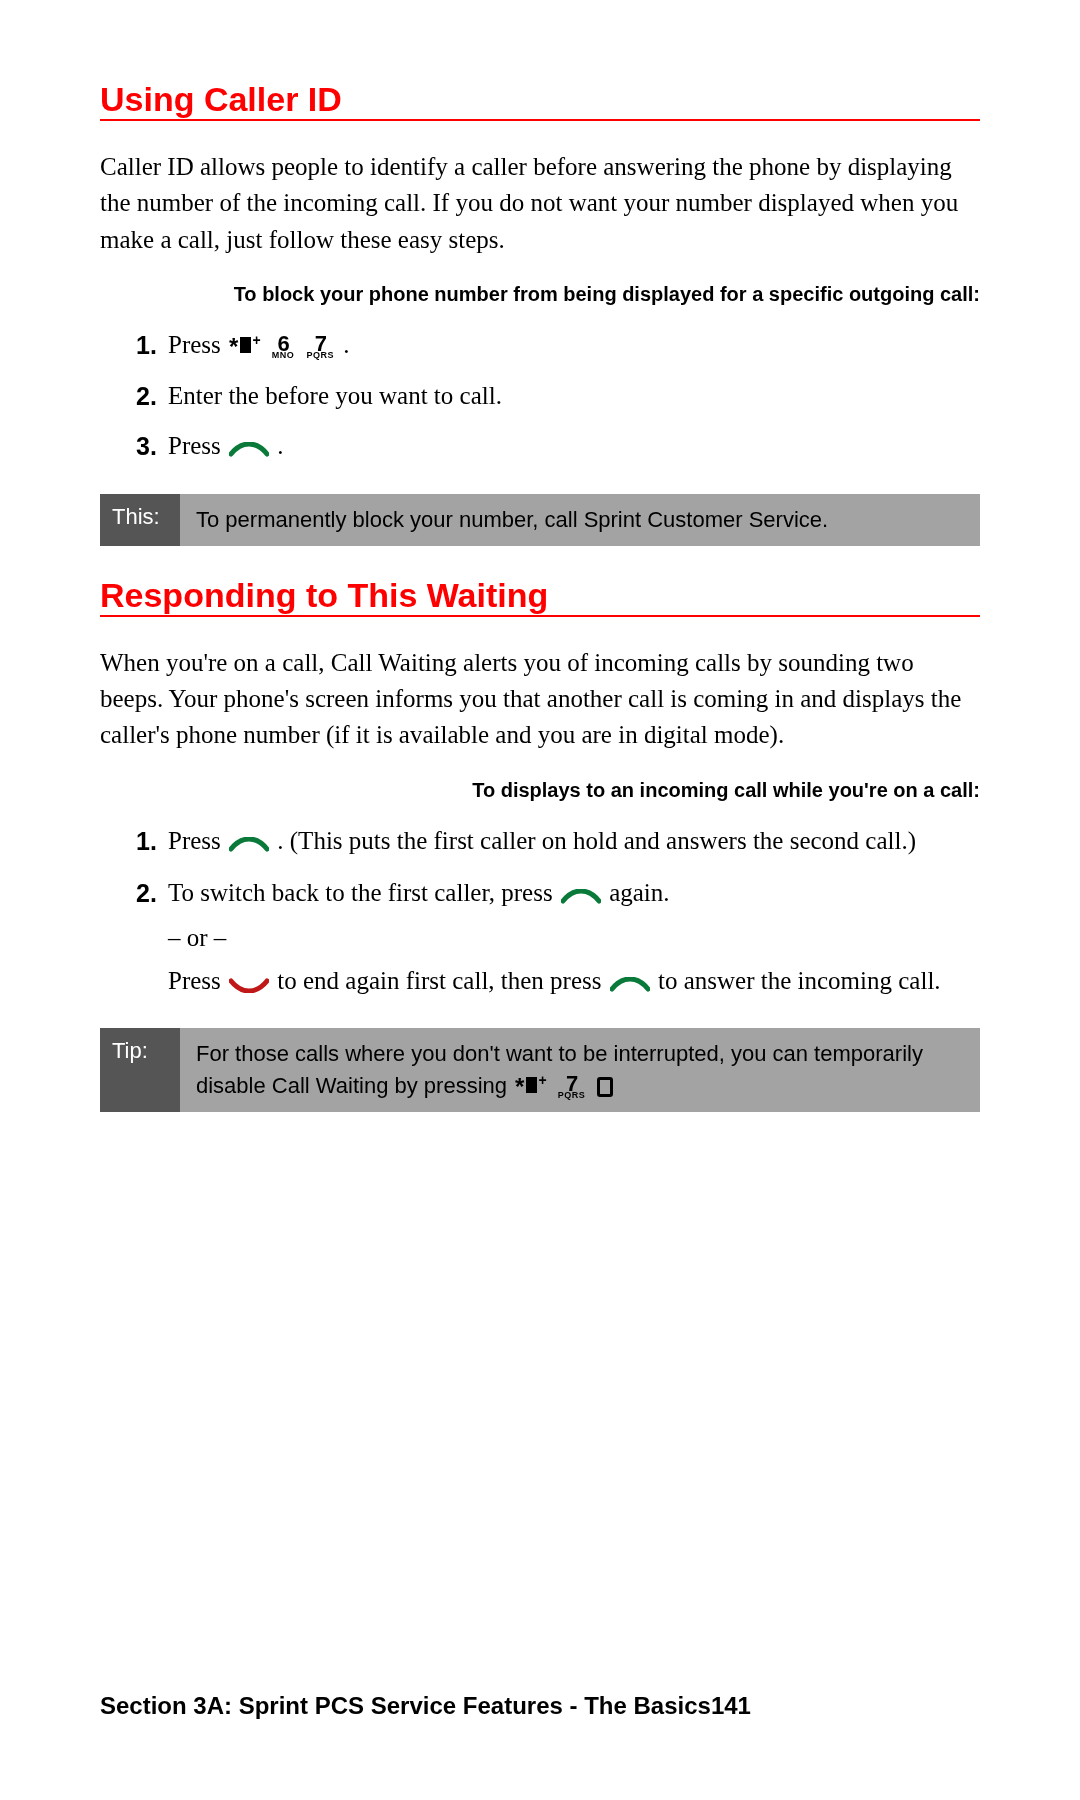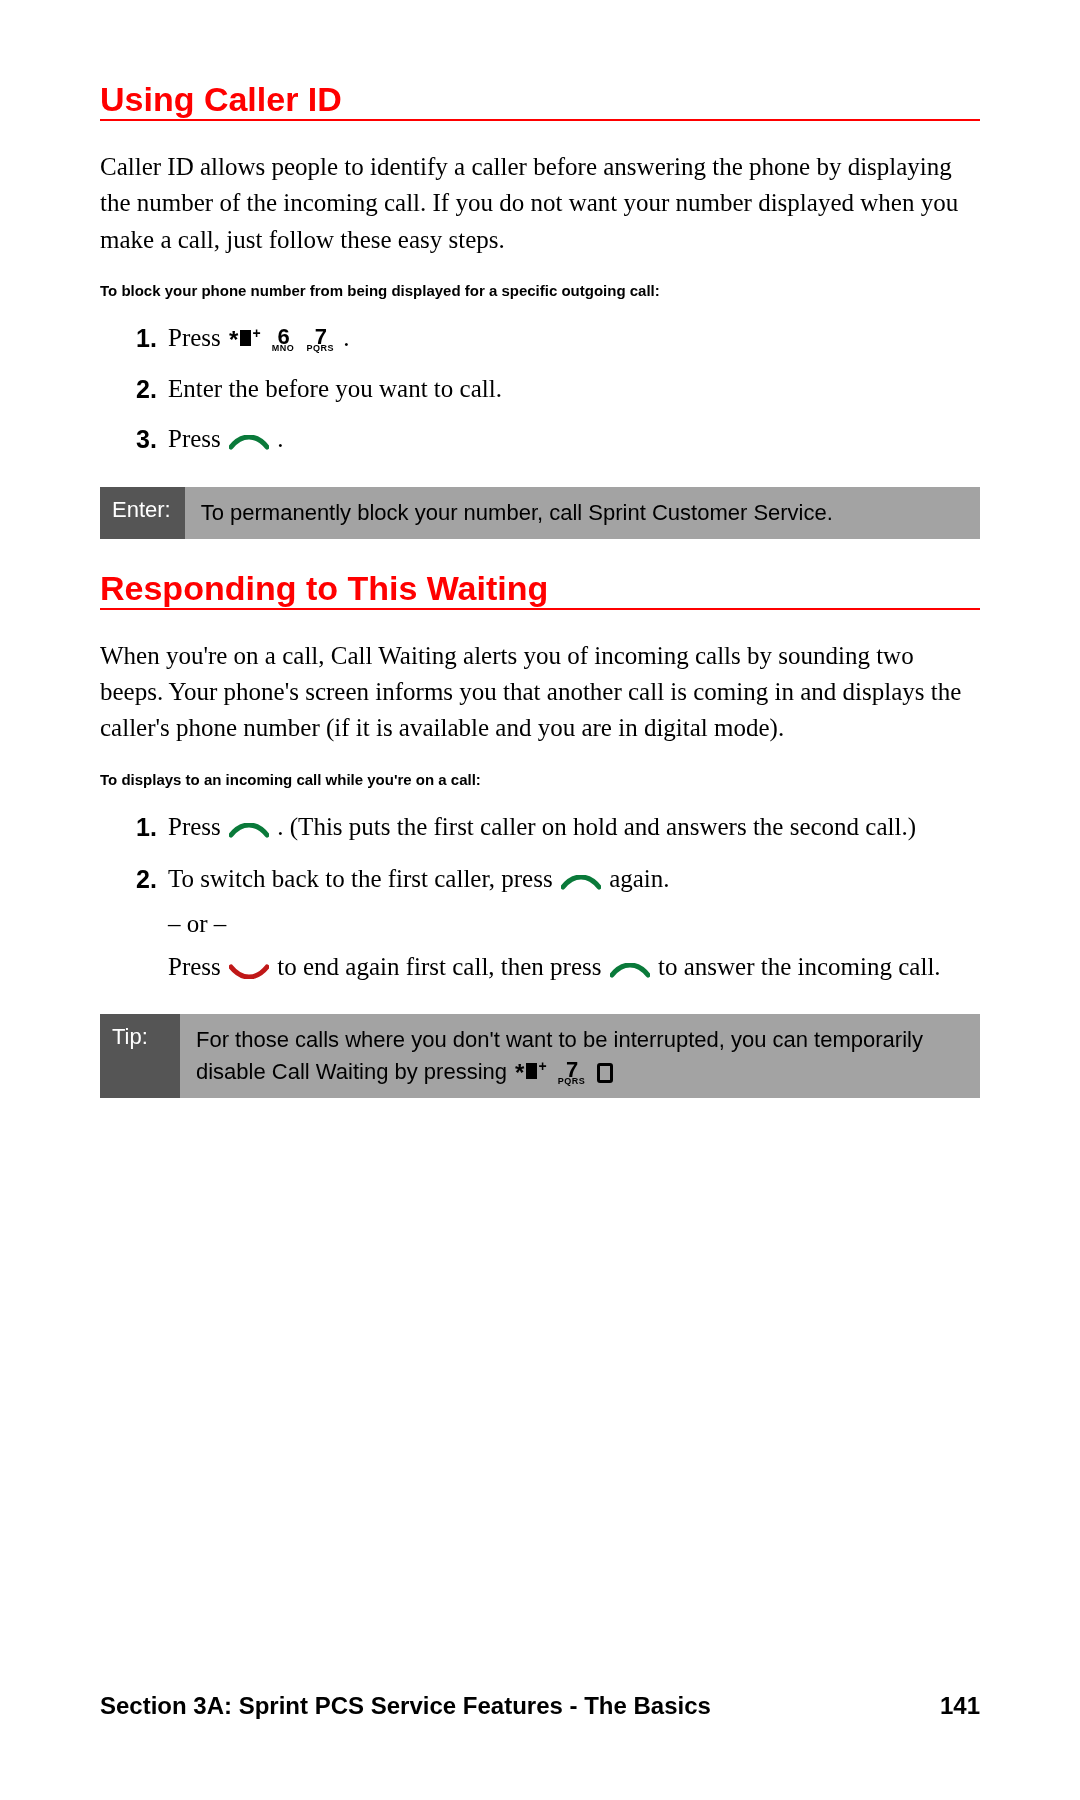--- a/index.html
+++ b/index.html
@@ -25,23 +25,24 @@
   }
   .section-heading.first { margin-top: 0; }
   .body-text {
     font-size: 25px;
     line-height: 1.45;
     margin-bottom: 22px;
   }
   .sub-heading {
     font-family: Arial, Helvetica, sans-serif;
     font-weight: bold;
-    font-size: 15px;
+    font-size: 20px;
     line-height: 1.4;
     margin-bottom: 18px;
+    text-align: right;
   }
   ol.steps {
     list-style: none;
     margin-left: 36px;
     margin-bottom: 26px;
   }
   ol.steps li {
     font-size: 25px;
     line-height: 1.55;
     margin-bottom: 12px;
@@ -73,21 +74,20 @@
     line-height: 1.45;
     padding: 10px 16px;
     flex: 1;
   }
   .footer {
     position: absolute;
     bottom: 80px;
     left: 100px;
     right: 100px;
     display: flex;
-    justify-content: space-between;
     font-family: Arial, Helvetica, sans-serif;
     font-weight: bold;
     font-size: 24px;
   }
   
   .key {
     display: inline-block;
     vertical-align: middle;
     margin: 0 2px;
     position: relative;
@@ -179,21 +179,21 @@
           <svg width="40" height="16">
               <path d="M2 12 Q10 2 20 2 Q30 2 38 12" stroke="#0a7a3a" stroke-width="5" fill="none" stroke-linecap="round"></path>
             </svg>
         </span>
         <span> .</span>
       </span>
     </li>
   </ol>
 
   <div class="callout">
-    <div class="callout-label">Enter:</div>
+    <div class="callout-label">This:</div>
     <div class="callout-body">To permanently block your number, call Sprint Customer Service.</div>
   </div>
 
   <h2 class="section-heading">Responding to This Waiting</h2>
 
   <p class="body-text">When you're on a call, Call Waiting alerts you of incoming calls by sounding two beeps. Your phone's screen informs you that another call is coming in and displays the caller's phone number (if it is available and you are in digital mode).</p>
 
   <p class="sub-heading">To displays to an incoming call while you're on a call:</p>
 
   <ol class="steps">

